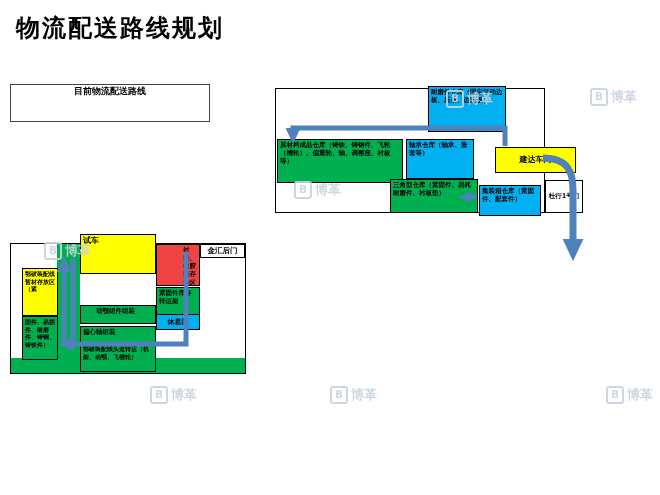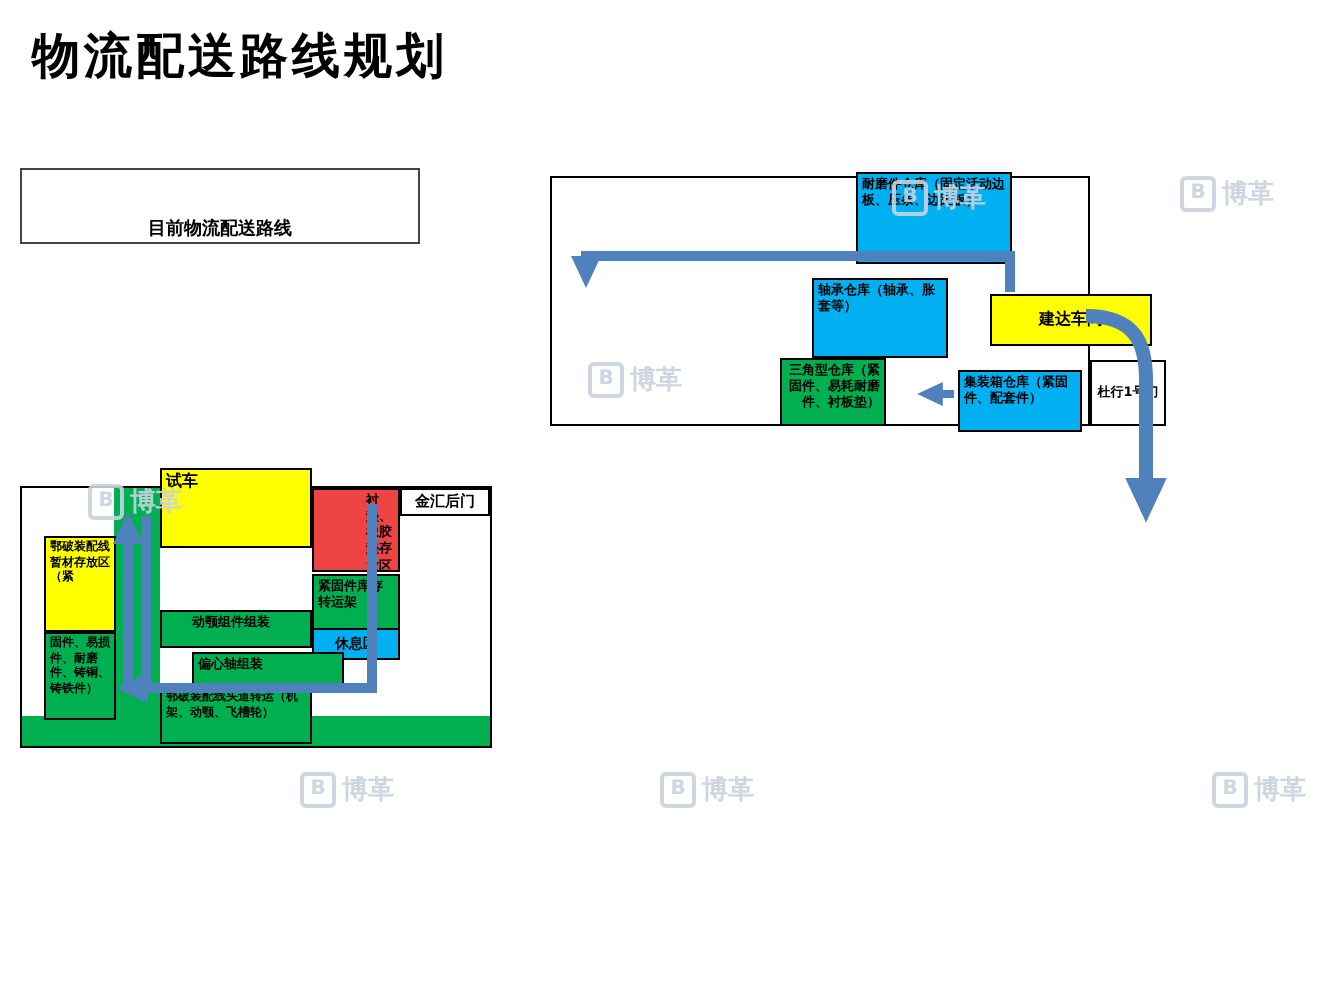--- a/index.html
+++ b/index.html
@@ -2,21 +2,21 @@
 <html><head>
 <meta charset="utf-8">
 <style>
   html,body{margin:0;padding:0;background:#fff;}
   .page{position:relative;width:660px;height:495px;background:#ffffff;overflow:hidden;
         font-family:"DejaVu Sans","Liberation Sans",sans-serif;color:#000;}
   .abs{position:absolute;box-sizing:border-box;}
   .title{left:16px;top:12px;font-size:24px;font-weight:bold;letter-spacing:2px;
          font-family:"DejaVu Serif","Liberation Serif",serif;}
   .label-box{left:10px;top:84px;width:200px;height:38px;border:1px solid #444;
-             display:flex;align-items:flex-end;justify-content:center;
+             display:flex;align-items:flex-start;justify-content:center;
              font-size:9px;font-weight:bold;background:#fff;z-index:10;}
   .outer{border:1px solid #000;background:#fff;z-index:5;}
   .box{border:1px solid #000;font-size:6.5px;font-weight:bold;line-height:1.25;
        padding:1px 2px;overflow:hidden;word-break:break-all;z-index:10;}
   .green{background:#00B050;}
   .blue{background:#00B0F0;}
   .yellow{background:#FFFF00;}
   .purple{background:#ef4444;padding-left:26px;}
   .white{background:#ffffff;}
   .noborder{border:none;}
@@ -36,26 +36,27 @@
   <div class="abs title">物流配送路线规划</div>
 
   <div class="abs label-box">
     <span>目前物流配送路线</span>
   </div>
 
   <div class="abs outer" style="left:275px;top:88px;width:270px;height:125px;"></div>
 
   <div class="abs box blue" style="left:428px;top:86px;width:78px;height:46px;">耐磨件仓库（固定活动边板、压条、边距板）</div>
 
+  <div class="abs box green" style="left:277px;top:139px;width:126px;height:44px;">原材料成品仓库（铸铁、铸钢件、飞轮（槽轮）、偏重轮、轴、调整座、衬板等）</div>
 
   <div class="abs box blue" style="left:406px;top:139px;width:68px;height:40px;">轴承仓库（轴承、胀套等）</div>
 
   <div class="abs box yellow center" style="left:495px;top:147px;width:81px;height:26px;font-size:8px;">建达车间</div>
 
-  <div class="abs box green" style="left:390px;top:179px;width:53px;height:34px;text-align:right;">三角型仓库（紧固件、易耗耐磨件、衬板垫）</div>
+  <div class="abs box green" style="left:390px;top:179px;width:88px;height:34px;">三角型仓库（紧固件、易耗耐磨件、衬板垫）</div>
 
   <div class="abs box blue" style="left:479px;top:185px;width:62px;height:31px;">集装箱仓库（紧固件、配套件）</div>
 
   <div class="abs box white center" style="left:545px;top:180px;width:38px;height:33px;">杜行1号门</div>
 
   <div class="abs outer" style="left:10px;top:243px;width:236px;height:131px;"></div>
 
   <div class="abs green noborder" style="left:57px;top:244px;width:23px;height:114px;z-index:6;"></div>
 
   <div class="abs green noborder" style="left:11px;top:358px;width:234px;height:15px;z-index:6;"></div>
@@ -66,21 +67,21 @@
 
   <div class="abs box white center" style="left:200px;top:244px;width:45px;height:14px;font-size:7.5px;">金汇后门</div>
 
 
   <div class="abs box green" style="left:156px;top:287px;width:44px;height:34px;">紧固件库存转运架</div>
 
   <div class="abs box green" style="left:80px;top:305px;width:76px;height:19px;padding-left:15px;">动颚组件组装</div>
 
   <div class="abs box blue center" style="left:156px;top:314px;width:44px;height:16px;font-size:7px;">休息区</div>
 
-  <div class="abs box green" style="left:80px;top:326px;width:76px;height:17px;margin-left:16px;">偏心轴组装</div>
+  <div class="abs box green" style="left:80px;top:326px;width:76px;height:17px;">偏心轴组装</div>
 
   <div class="abs box green" style="left:80px;top:343px;width:76px;height:29px;font-size:6px;">鄂破装配线头道转运（机架、动颚、飞槽轮）</div>
 
   <div class="abs box yellow" style="left:22px;top:268px;width:36px;height:48px;font-size:6px;">鄂破装配线暂材存放区（紧</div>
 
   <div class="abs box green" style="left:22px;top:316px;width:36px;height:44px;font-size:6px;">固件、易损件、耐磨件、铸铜、铸铁件）</div>
 
   <svg class="abs arrows" width="660" height="495" viewBox="0 0 660 495">
     <defs>
       <marker id="ah" markerWidth="3.4" markerHeight="3" refX="1.6" refY="1.5" orient="auto">

